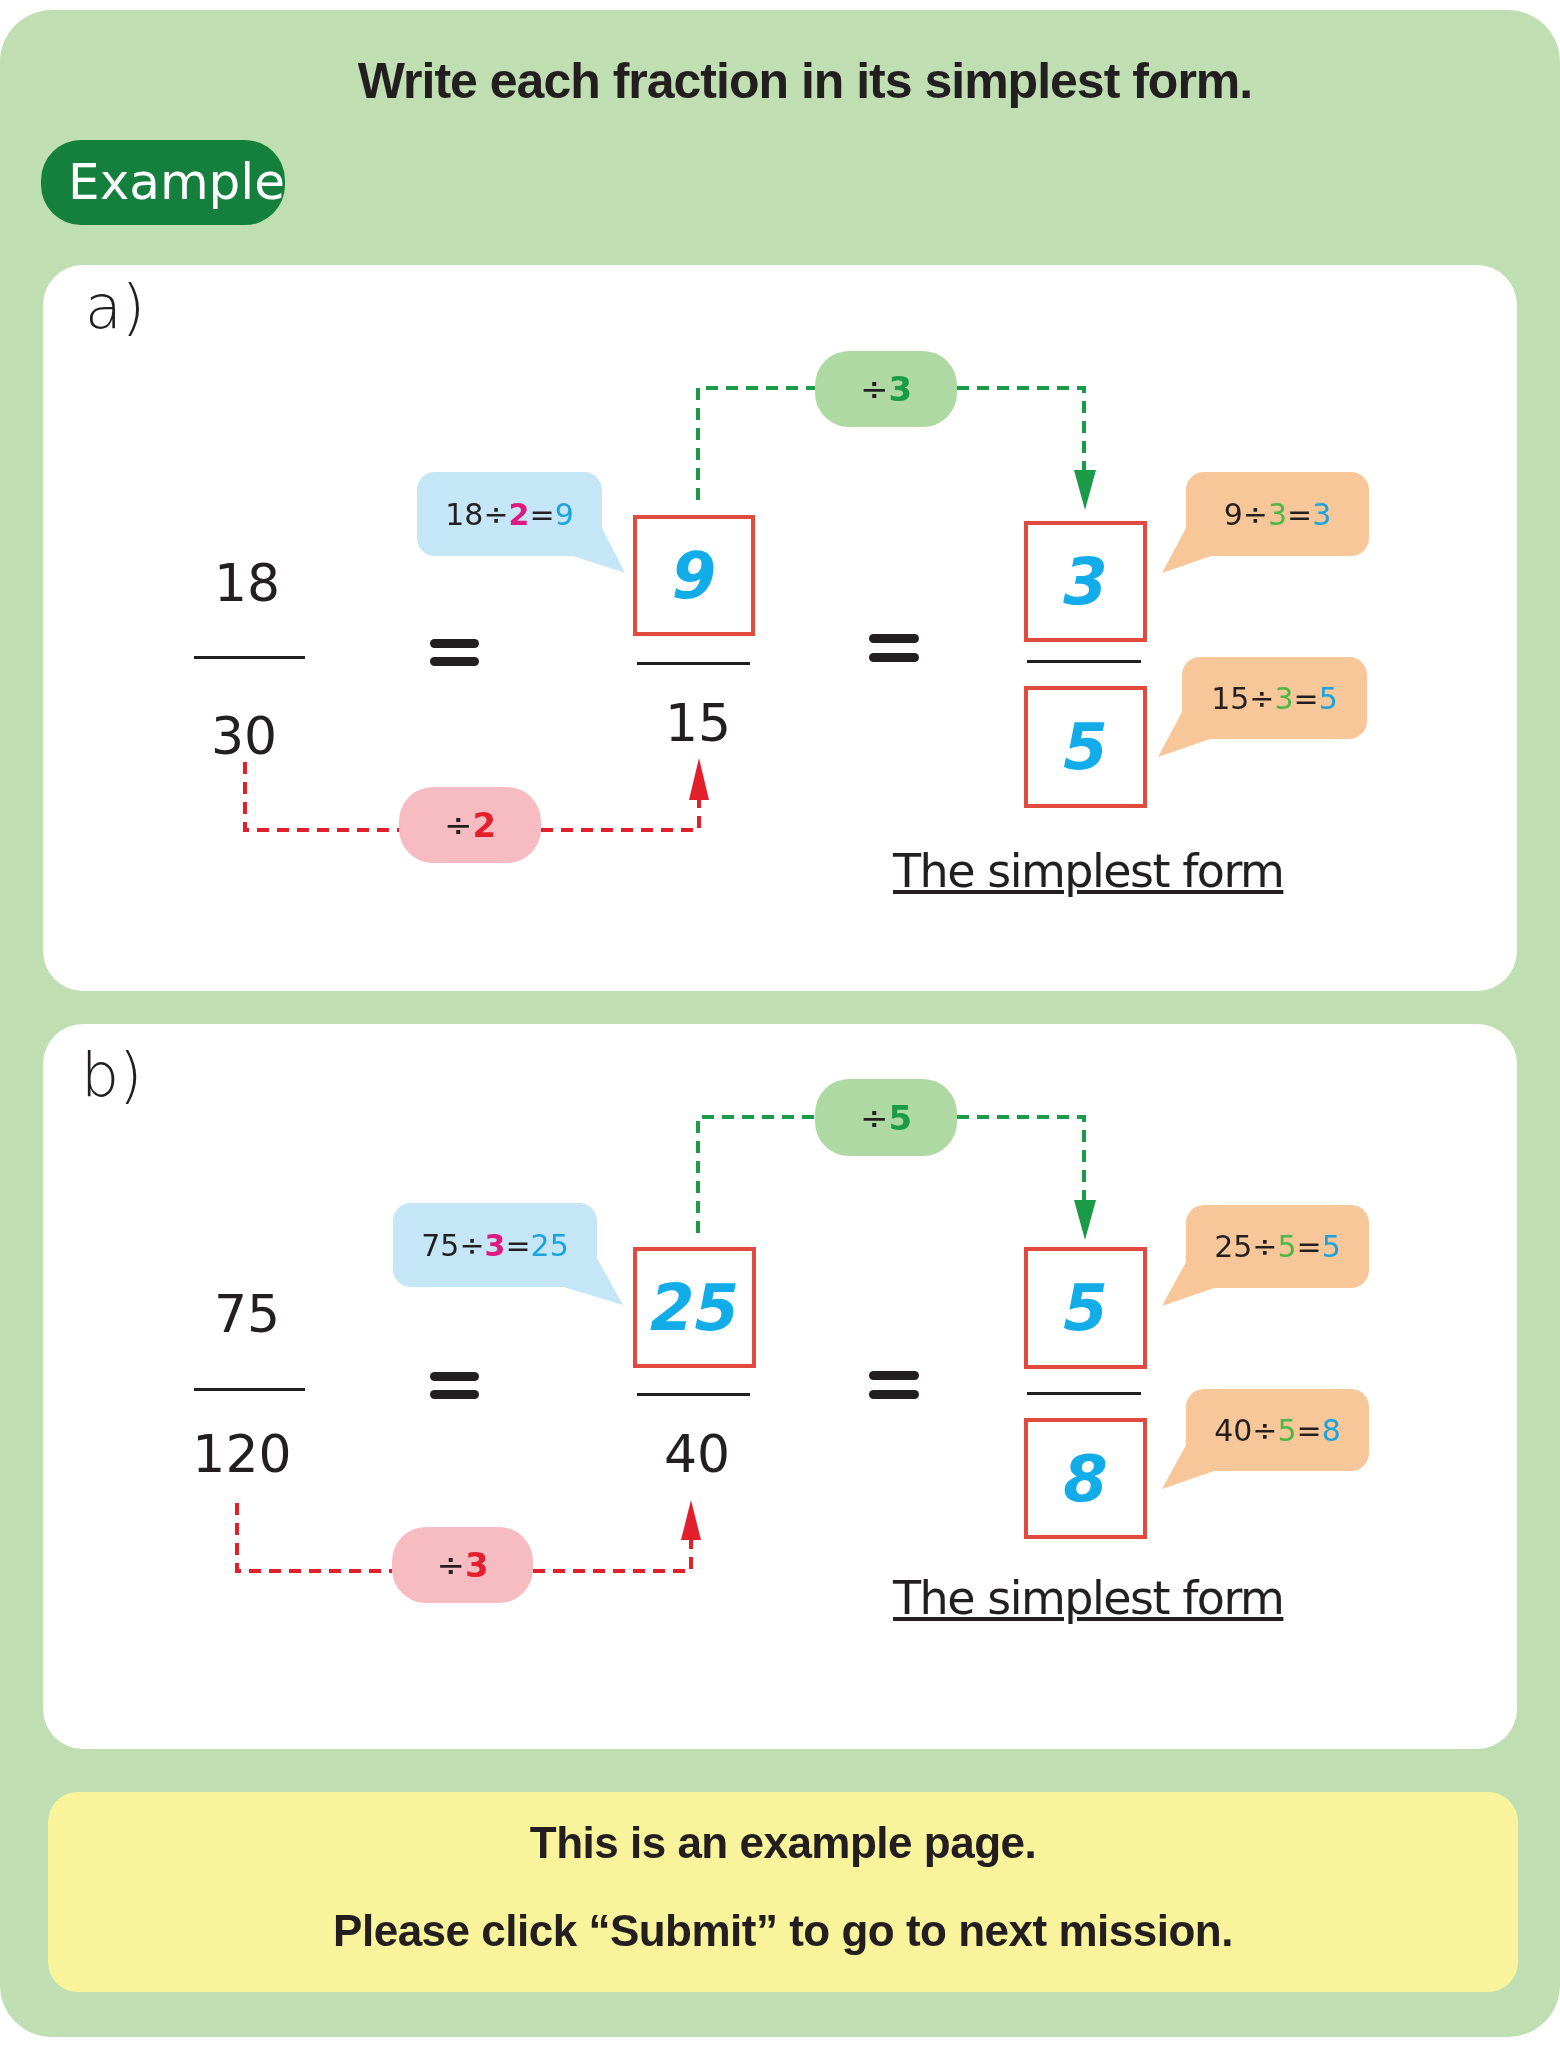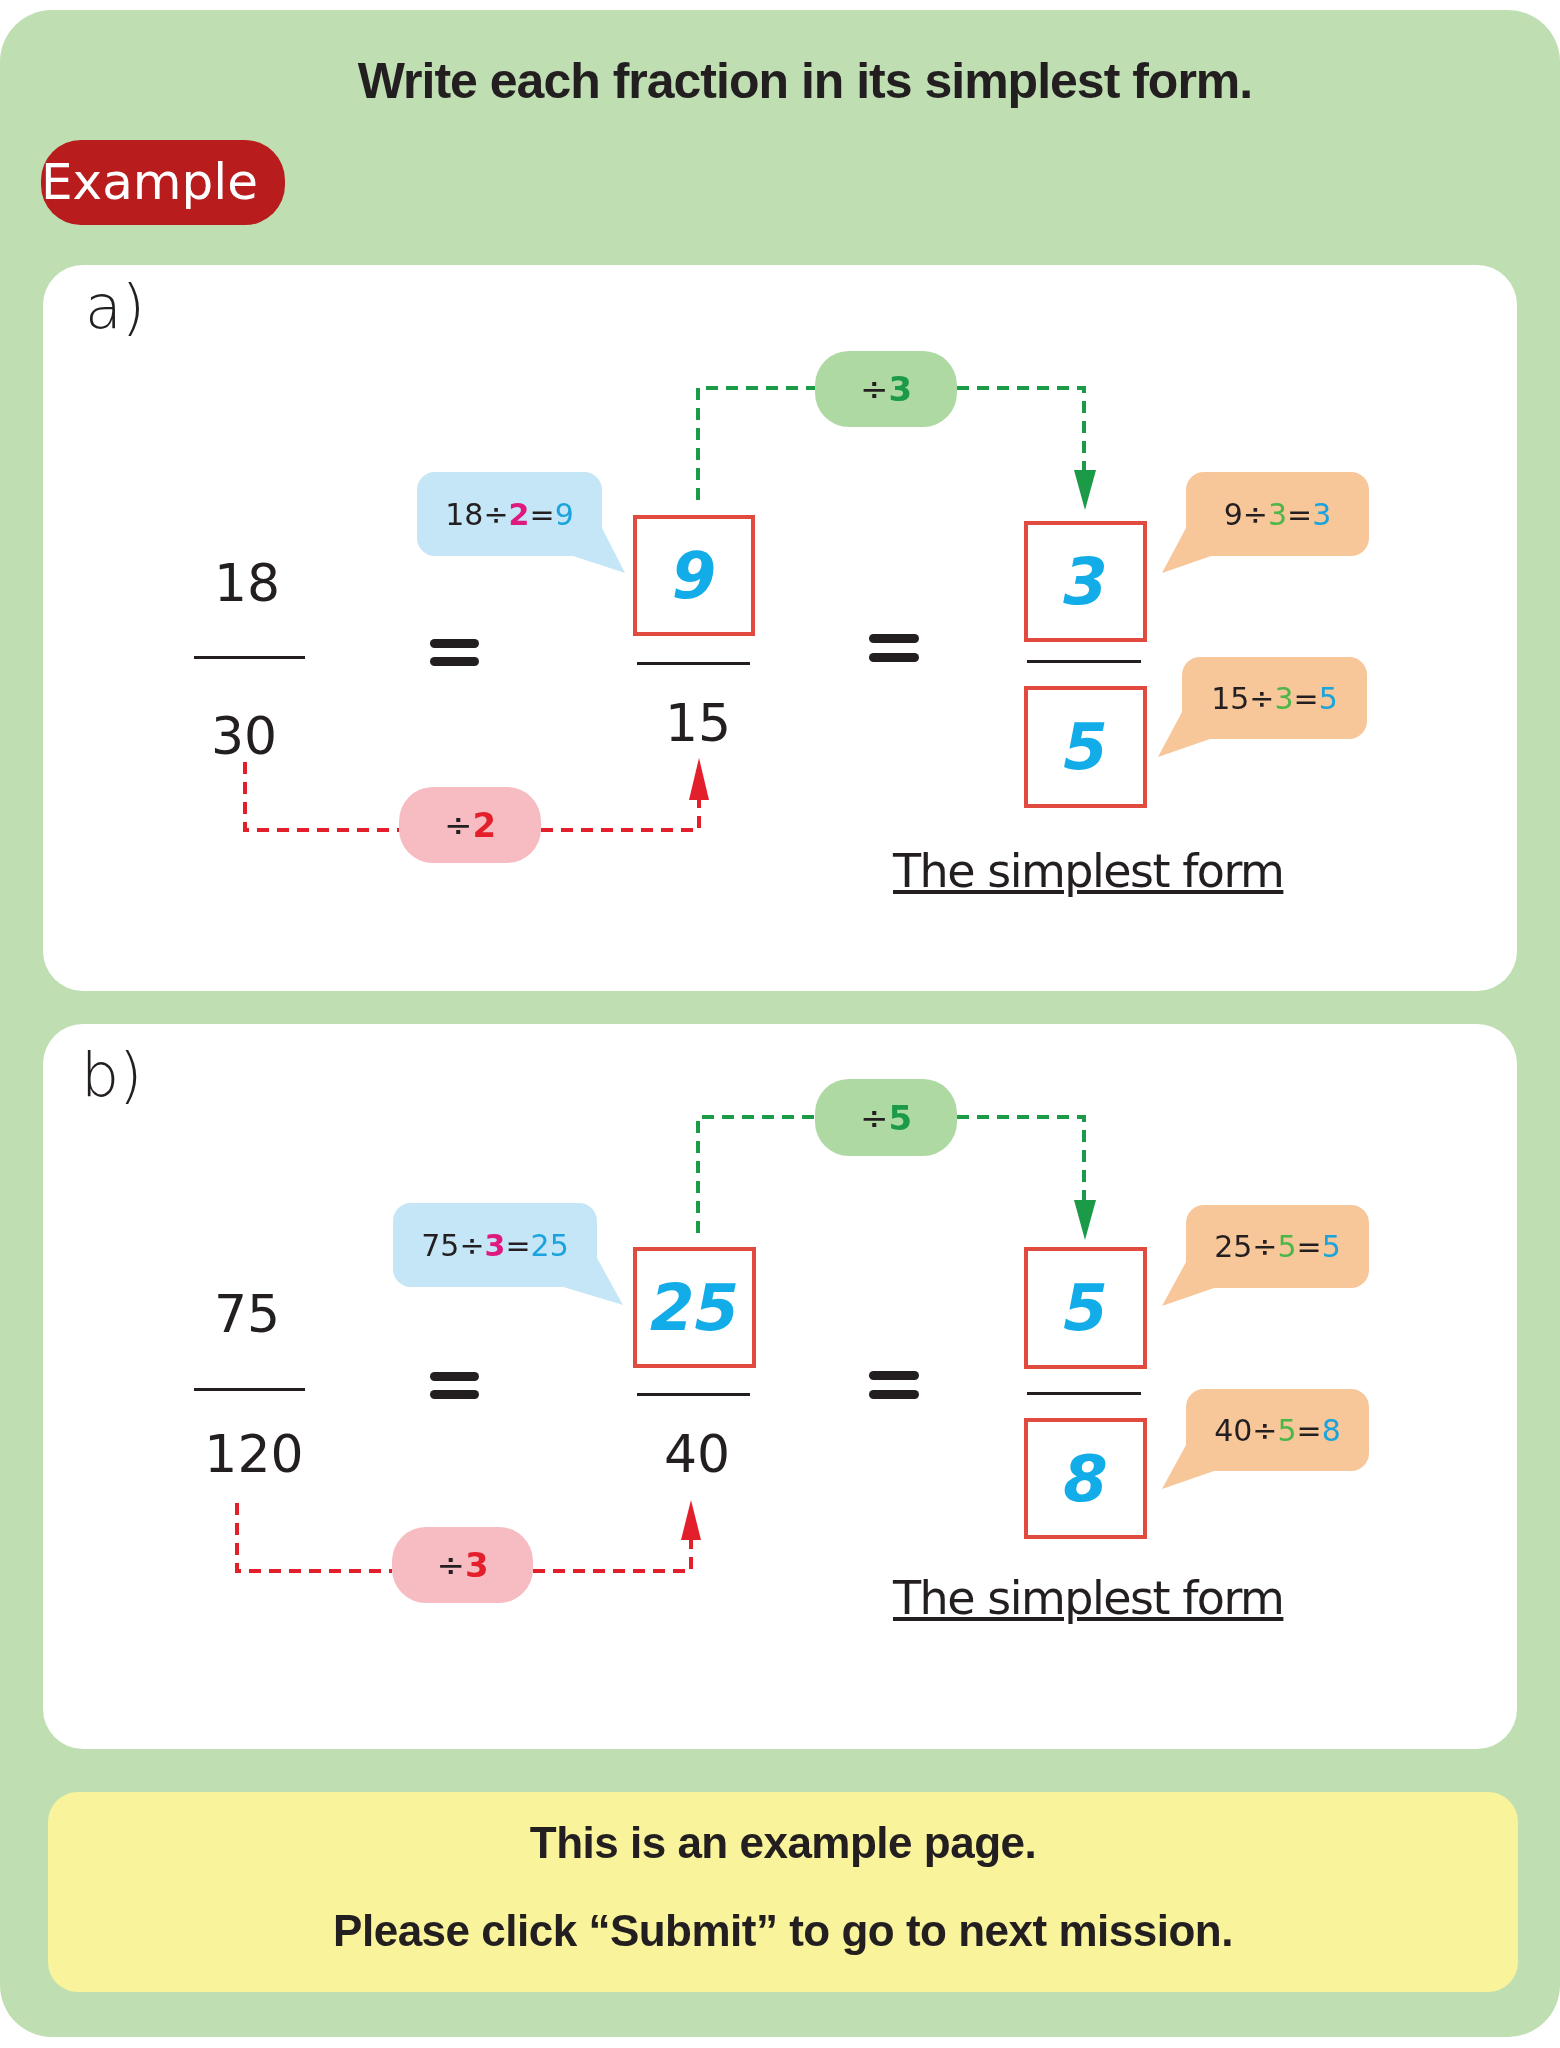--- a/index.html
+++ b/index.html
@@ -2,22 +2,22 @@
 <html><head>
 <meta charset="utf-8">
 <style>
   html, body { margin:0; padding:0; background:#ffffff; }
   body { width:1560px; height:2048px; position:relative; overflow:hidden;
          font-family:"DejaVu Sans", sans-serif; color:#231f20; }
   .abs { position:absolute; }
   #panel { left:0; top:10px; width:1560px; height:2027px; background:#bfdeb2; border-radius:52px; }
   #title { left:0; width:1610px; top:46px; text-align:center; font-size:50px; font-weight:bold;
            letter-spacing:-1px; font-family:"Liberation Sans", sans-serif; line-height:70px; }
-  #badge { left:41px; top:140px; width:244px; height:85px; background:#b91c1c; border-radius:40px;
-           color:#fff; font-size:50px; line-height:85px; text-align:left; font-family:"DejaVu Sans", sans-serif; }
+  #badge { left:41px; top:140px; width:244px; height:85px; background:#15803d; border-radius:40px;
+           color:#fff; font-size:50px; line-height:85px; text-align:right; font-family:"DejaVu Sans", sans-serif; }
   .card { left:43px; width:1474px; background:#fff; border-radius:40px; }
   #card-a { top:265px; height:726px; }
   #card-b { top:1024px; height:725px; }
   .plabel { font-family:"DejaVu Sans", sans-serif; font-weight:200; font-size:60px; line-height:70px; color:#231f20; }
   .num { font-family:"DejaVu Sans", sans-serif; font-size:52px; line-height:60px; text-align:center; width:140px; color:#231f20; }
   .fracline { height:3px; background:#231f20; }
   .eqbar { height:9px; background:#231f20; border-radius:5px; }
   .box { border:4px solid #e04a3f; box-sizing:border-box; background:#fff; }
   .ans { width:100%; height:100%; display:flex; align-items:center; justify-content:center;
          font-family:"DejaVu Sans", sans-serif; font-weight:bold; font-style:italic; font-size:64px; color:#12ade9; }
@@ -87,21 +87,21 @@
 <div class="abs pill green-pill" style="left:815px;top:351px;width:142px;height:76px;"><span class="op">÷</span> <span class="g">3</span></div>
 <div class="abs pill pink-pill" style="left:399px;top:787px;width:142px;height:76px;"><span class="op">÷</span> <span class="r">2</span></div>
 
 <div class="abs simp" style="left:893px;top:843px;">The simplest form</div>
 
 <div id="card-b" class="abs card"></div>
 <div class="abs plabel" style="left:81px;top:1040px;">b)</div>
 
 <div class="abs num" style="left:177px;top:1284px;">75</div>
 <div class="abs fracline" style="left:194px;top:1388px;width:111px;"></div>
-<div class="abs num" style="left:184px;top:1424px;">120</div>
+<div class="abs num" style="left:172px;top:1424px;">120</div>
 
 <div class="abs" style="left:430px;top:1372px;width:49px;height:27px;">
   <div class="eqbar"></div>
     <div class="eqbar" style="margin-top:9px;"></div>
 </div>
 
 <div class="abs bubble blue-b" style="left:393px;top:1203px;width:204px;height:84px;"><span class="op">75</span> <span class="op">÷</span> <span class="mag">3</span> <span class="op">=</span> <span class="cy">25</span></div>
 
 <div class="abs box" style="left:633px;top:1247px;width:123px;height:121px;">
   <div class="ans">25</div>

